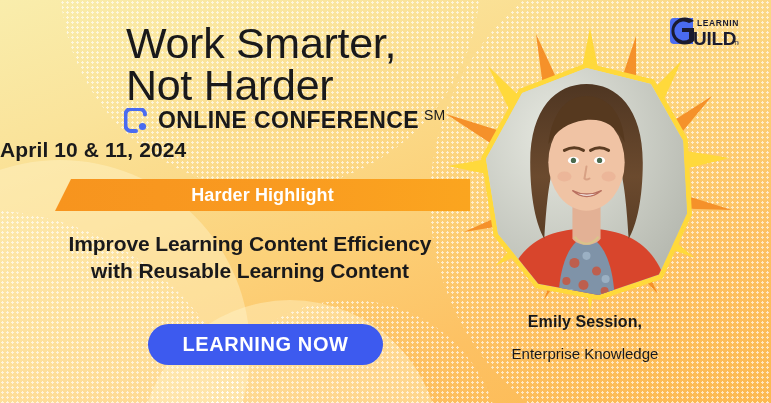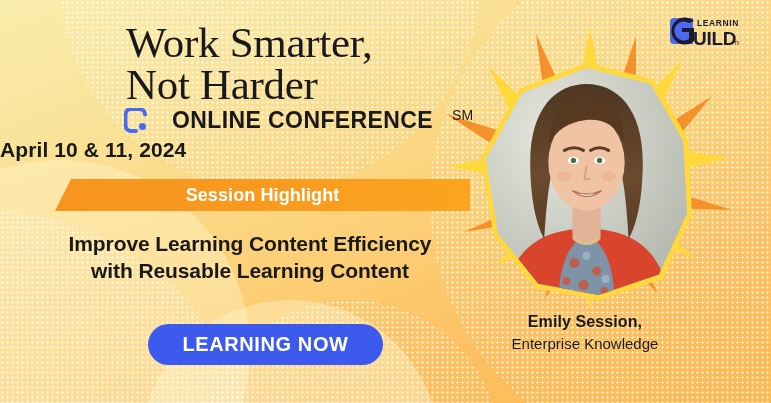--- a/index.html
+++ b/index.html
@@ -70,36 +70,36 @@
     background: linear-gradient(150deg, #cfd2cb 0%, #d9dbd3 35%, #c4c7bf 65%, #b9bcb3 100%);
   }
   .portrait-img svg { position: absolute; inset: 0; width: 100%; height: 100%; }
 
   
   .headline {
     position: absolute;
     left: 126px;
     top: 22px;
     width: 320px;
-    font-family: Liberation Serif, serif;
+    font-family: Liberation Sans, sans-serif;
     font-size: 43px;
     line-height: 0.98;
     color: #19191b;
     letter-spacing: -0.3px;
     white-space: pre-line;
   }
 
   
   .oc-row {
     position: absolute;
     left: 124px;
     top: 107px;
     display: flex;
     align-items: center;
-    gap: 22px;
+    gap: 8px;
   }
   .oc-logo { width: 26px; height: 26px; flex: none; }
   .oc-text {
     font-size: 23px;
     font-weight: bold;
     letter-spacing: 0.4px;
     color: #19191b;
   }
   .oc-sm {
     font-size: 14px;
@@ -183,21 +183,21 @@
   
   .speaker {
     position: absolute;
     left: 470px;
     top: 313px;
     width: 230px;
     text-align: center;
     color: #19191b;
   }
   .speaker-name { font-size: 16px; font-weight: bold; letter-spacing: 0.1px; }
-  .speaker-org  { font-size: 15px; font-weight: normal; margin-top: 4px; }
+  .speaker-org  { font-size: 15px; font-weight: normal; margin-top: 14px; }
 
   
   .guild-logo {
     position: absolute;
     left: 667px;
     top: 14px;
     width: 72px;
     height: 34px;
   }
   .guild-logo svg { display: block; width: 100%; height: 100%; }
@@ -312,21 +312,21 @@
         <circle cx="18.5" cy="18.5" r="3.6" fill="#4A6BF0"></circle>
       </svg>
     </span>
     <span class="oc-text">ONLINE CONFERENCE</span>
     <span class="oc-sm">SM</span>
   </div>
 
   <div class="date-line">April 10 &amp; 11, 2024</div>
 
   <div class="sh-banner"></div>
-  <div class="sh-text">Session Highlight</div>
+  <div class="sh-text">Harder Highlight</div>
 
   <div class="session-title">Improve Learning Content Efficiency
 with Reusable Learning Content</div>
 
   <button class="register-btn">LEARNING NOW</button>
 
   <div class="speaker">
     <div class="speaker-name">Emily Session,</div>
     <div class="speaker-org">Enterprise Knowledge</div>
   </div>

